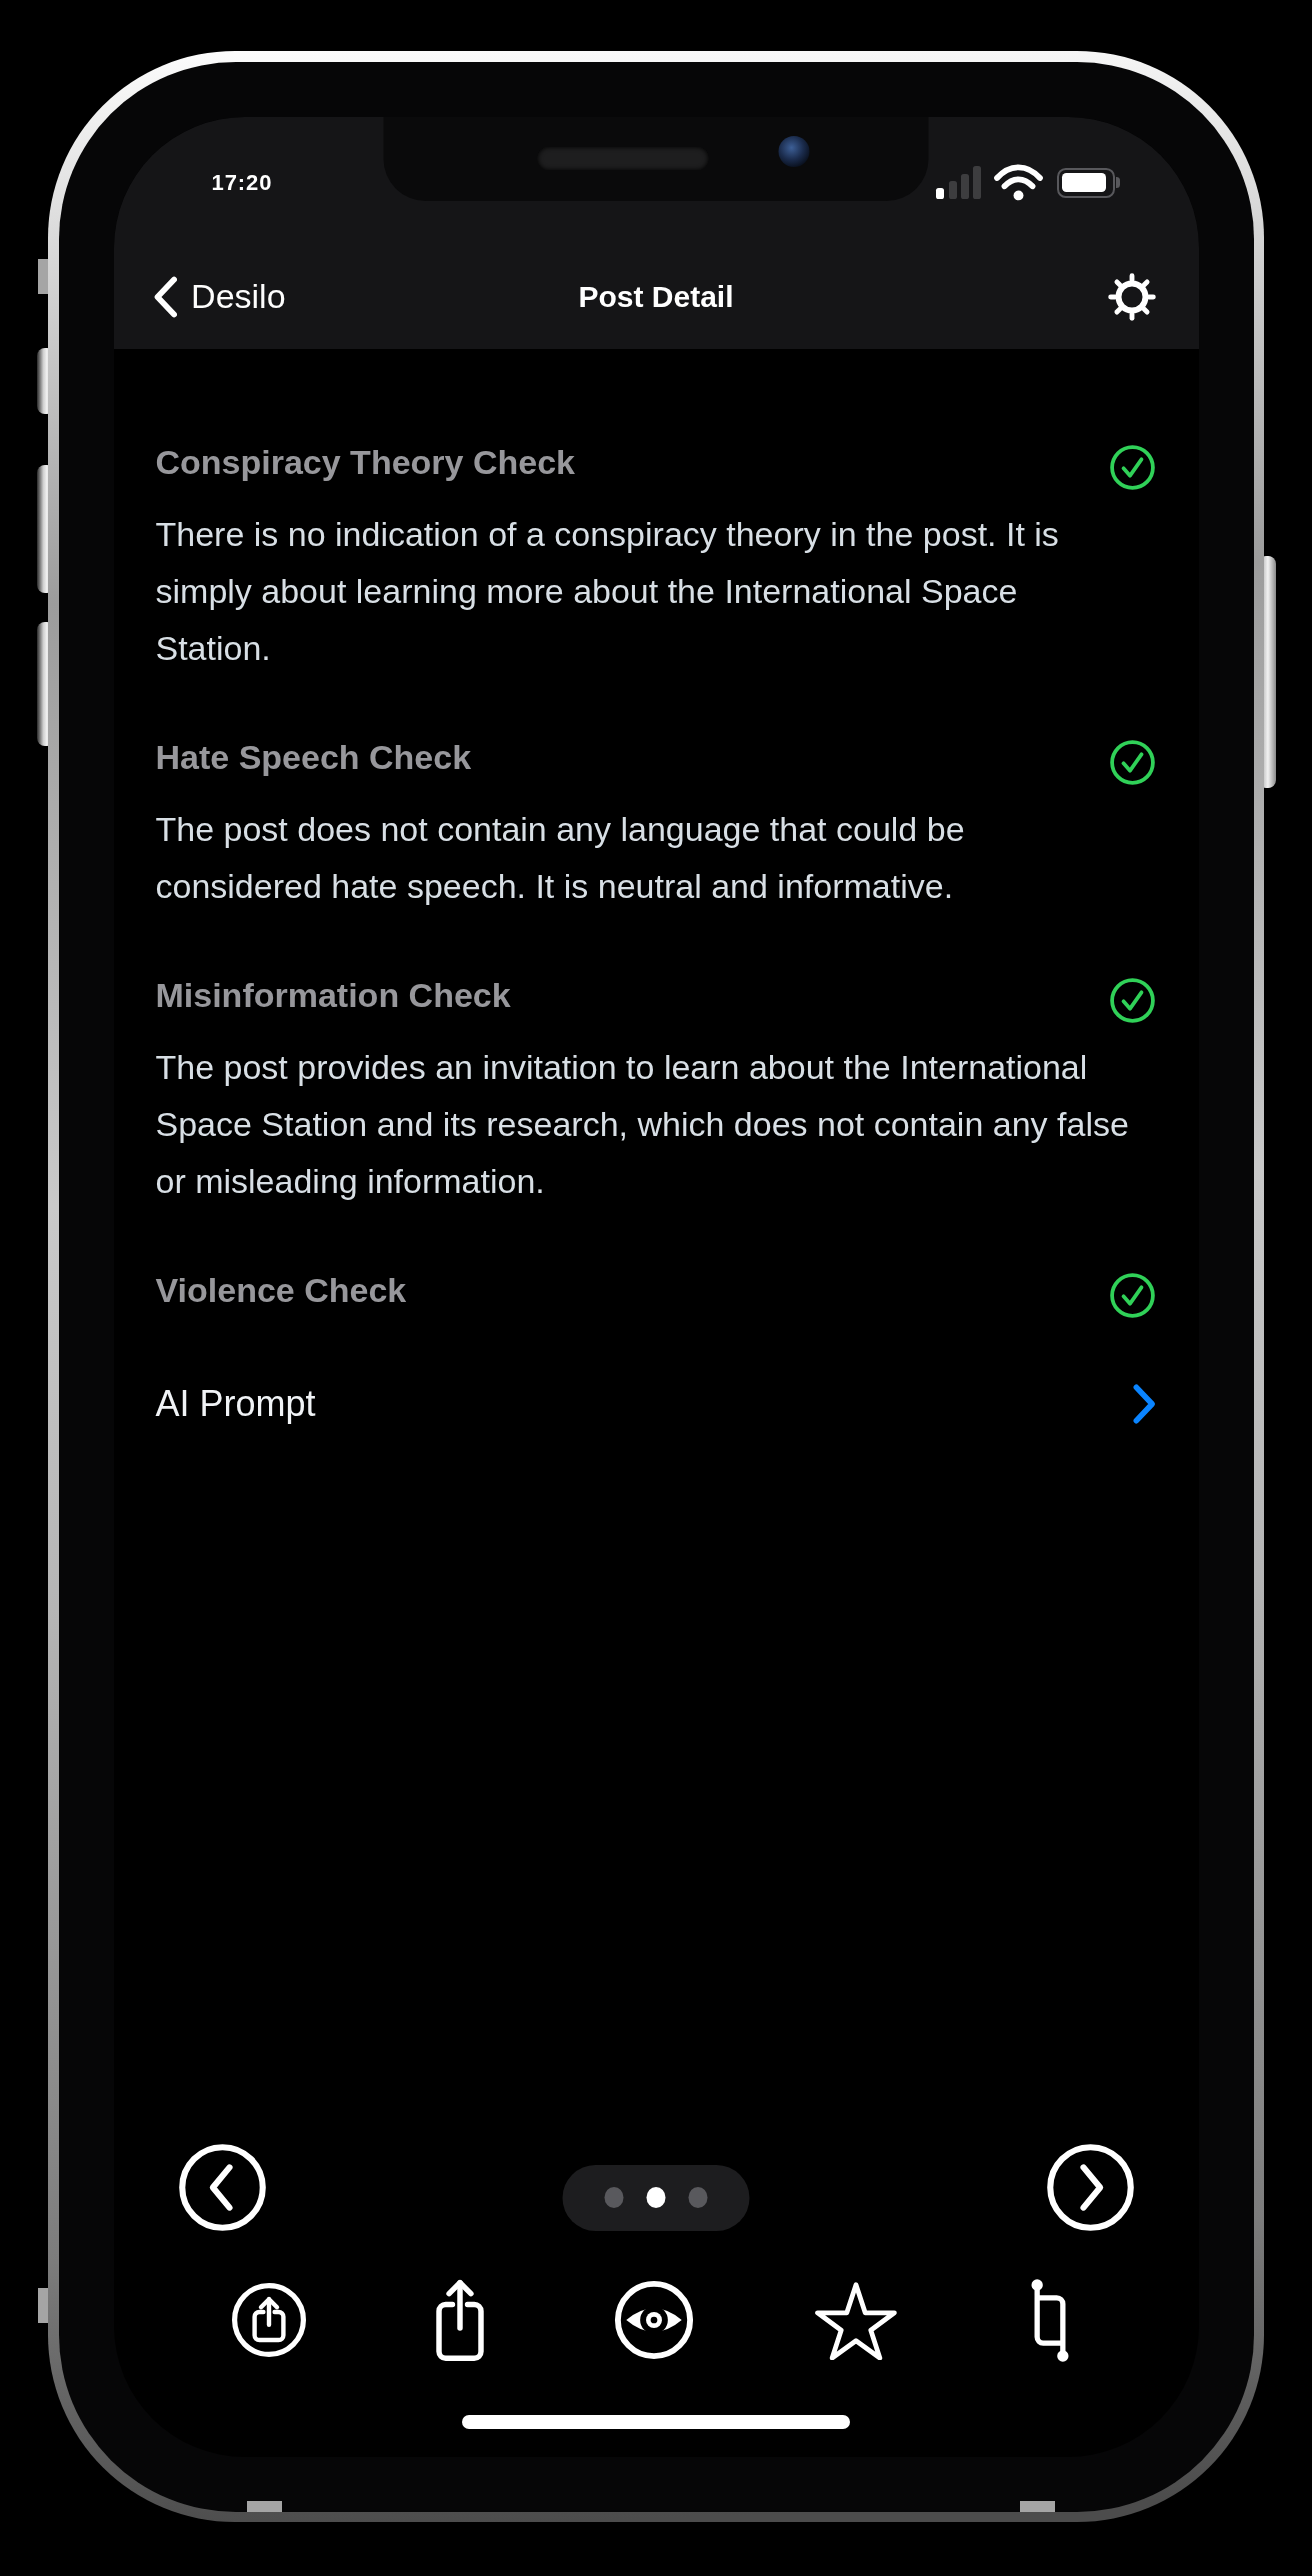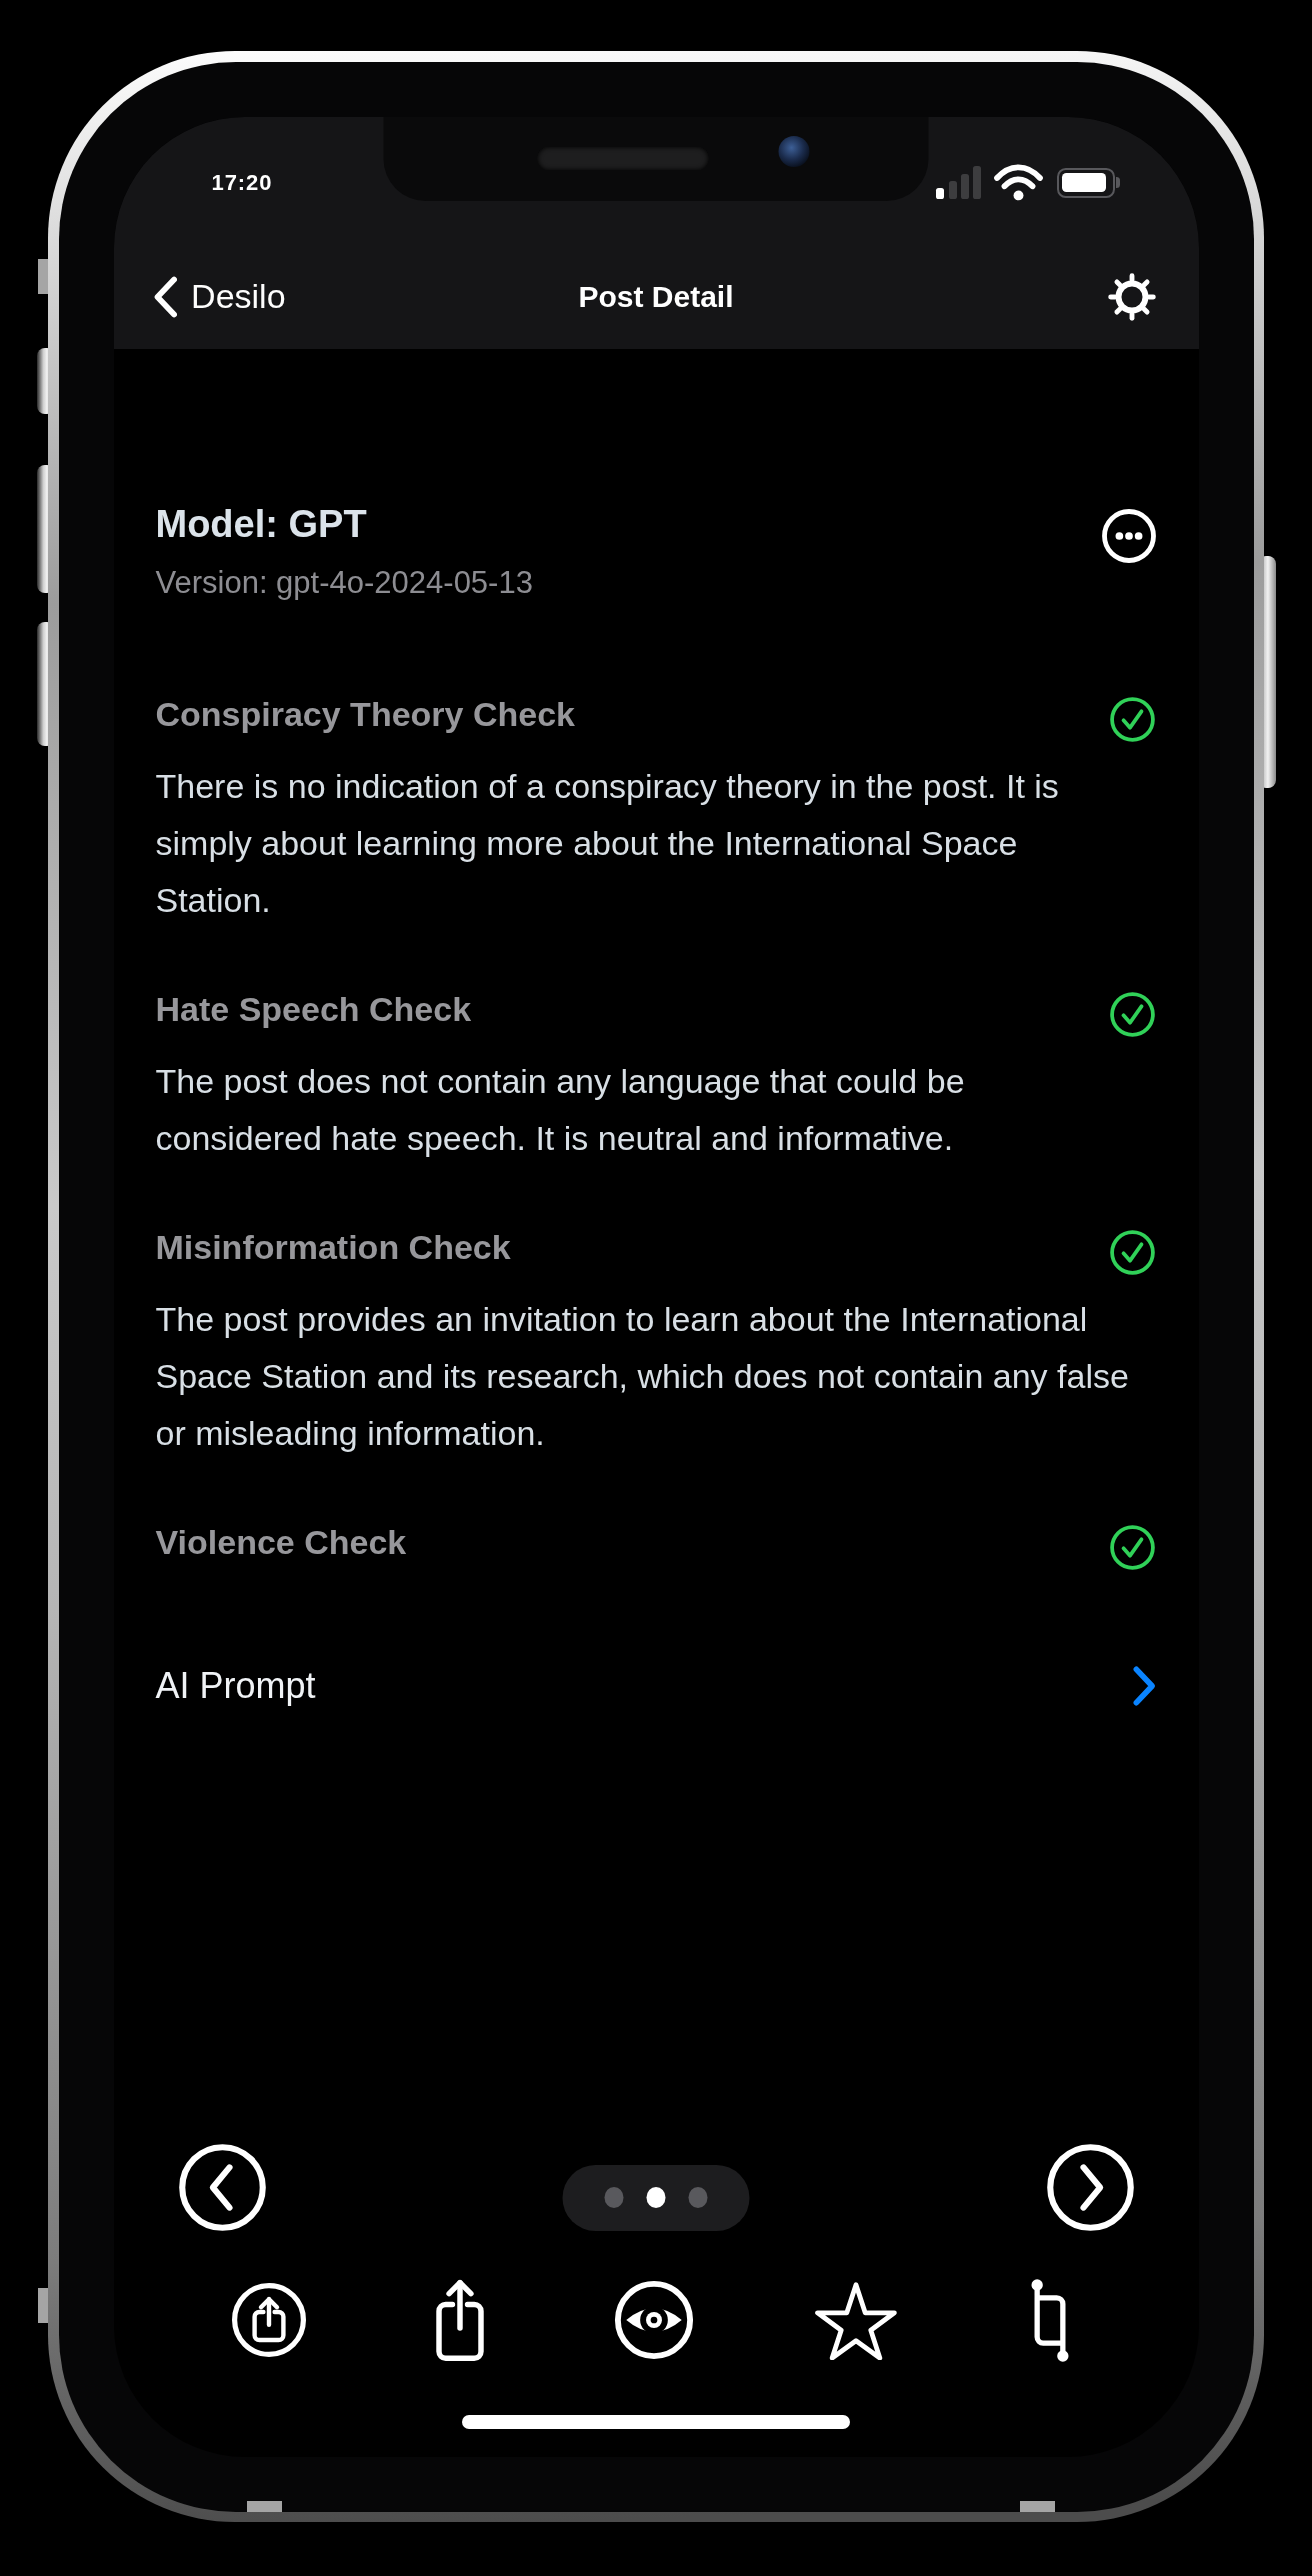--- a/index.html
+++ b/index.html
@@ -46,21 +46,21 @@
   .model-row{margin-top:154px;display:flex;align-items:flex-start;justify-content:space-between;}
   .model-title{color:#dbe3ea;font-size:38px;font-weight:700;}
   .model-version{margin-top:19px;color:#8d8d92;font-size:31px;font-weight:400;}
 
   .check{margin-top:61px;}
   .check.first{margin-top:94px;}
   .check-head{display:flex;align-items:flex-start;justify-content:space-between;}
   .check-title{color:#97979b;font-size:34px;font-weight:700;}
   .check-body{margin-top:14px;color:#d8dfe5;font-size:34px;line-height:57px;font-weight:400;max-width:979px;}
 
-  .ai-row{margin-top:93px;display:flex;align-items:center;justify-content:space-between;text-decoration:underline;}
+  .ai-row{margin-top:63px;display:flex;align-items:center;justify-content:space-between;text-decoration:underline;}
   .ai-label{color:#f0f3f6;font-size:36px;font-weight:400;}
 
   
   .pager{position:absolute;left:0;right:0;top:2025px;display:flex;align-items:center;justify-content:space-between;padding:0 63px;}
   .dots-pill{position:absolute;left:50%;top:23px;transform:translateX(-50%);width:187px;height:66px;border-radius:35px;background:#1d1d1f;
              display:flex;align-items:center;justify-content:center;gap:23px;}
   .dot{width:19px;height:21px;border-radius:50%;background:#59595d;}
   .dot.active{background:#fff;}
 
   
@@ -134,34 +134,20 @@
                 <rect x="45.5" y="6" width="9" height="17" rx="4.5" transform="rotate(315 50 50)"></rect>
               </g>
               <circle cx="50" cy="50" r="25" stroke="#fff" stroke-width="11" fill="none"></circle>
             </svg>
           </span>
         </div>
       </div>
 
       <div class="content">
 
-        <div class="model-row">
-          <div>
-            <div class="model-title">Model: GPT</div>
-            <div class="model-version">Version: gpt-4o-2024-05-13</div>
-          </div>
-          <span style="margin-top:5.2px;">
-            <svg width="56" height="56" viewBox="0 0 64 64">
-              <circle cx="32" cy="32" r="28" stroke="#fff" stroke-width="5.5" fill="none"></circle>
-              <circle cx="21" cy="32" r="4.4" fill="#fff"></circle>
-                <circle cx="32" cy="32" r="4.4" fill="#fff"></circle>
-                <circle cx="43" cy="32" r="4.4" fill="#fff"></circle>
-            </svg>
-          </span>
-        </div>
 
         <div class="check first">
           <div class="check-head">
             <span class="check-title">Conspiracy Theory Check</span>
             <svg width="49" height="49" viewBox="0 0 60 60">
               <circle cx="30" cy="30" r="25" stroke="#30D158" stroke-width="4.6" fill="none"></circle>
               <polyline points="19,31 27,40 41,20" stroke="#30D158" stroke-width="4.6" fill="none" stroke-linecap="round" stroke-linejoin="round"></polyline>
             </svg>
           </div>
           <div class="check-body">There is no indication of a conspiracy theory in the post. It is simply about learning more about the International Space Station.</div>

